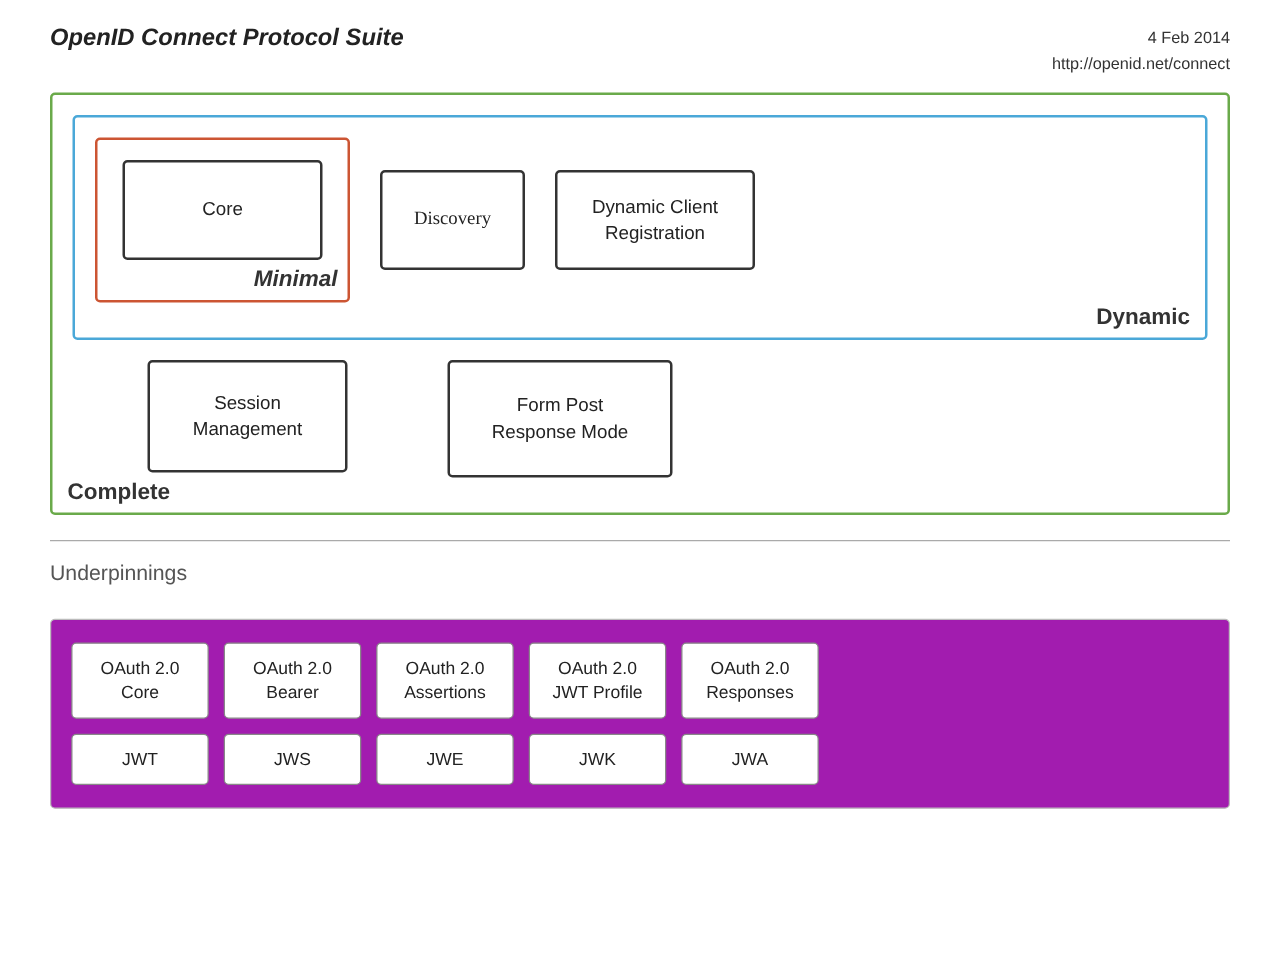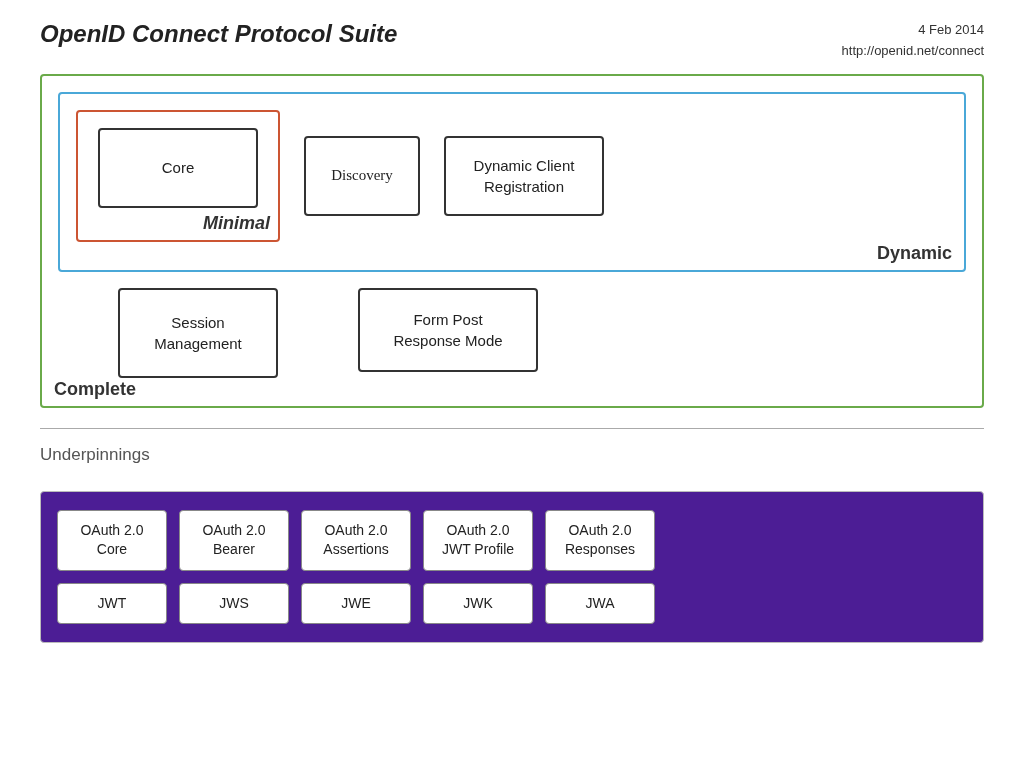--- a/index.html
+++ b/index.html
@@ -21,21 +21,21 @@
 
     .header-row {
       display: flex;
       justify-content: space-between;
       align-items: flex-start;
       margin-bottom: 12px;
     }
 
     .page-title {
       font-style: italic;
-      font-size: 24px;
+      font-size: 19px;
       font-weight: bold;
       color: #222;
     }
 
     .header-meta {
       text-align: right;
       font-size: 13px;
       color: #333;
       line-height: 1.6;
     }
@@ -150,21 +150,21 @@
     .spec-box.session-box {
       width: 160px;
       height: 90px;
       display: flex;
       align-items: center;
       justify-content: flex-start;
     }
 
     .spec-box.formpost-box {
       width: 180px;
-      height: 84px;
+      height: 94px;
       display: flex;
       align-items: center;
       justify-content: flex-start;
     }
 
     
     .separator {
       border: none;
       border-top: 1px solid #aaa;
       margin-bottom: 16px;
@@ -174,21 +174,21 @@
     .underpinnings-label {
       font-size: 17px;
       color: #555;
       margin-bottom: 26px;
     }
 
     .underpinnings-box {
       border: 1px solid #bbb;
       border-radius: 4px;
       padding: 18px 16px;
-      background: #4c1d95;
+      background: #a21caf;
     }
 
     .underpinnings-row {
       display: flex;
       gap: 12px;
       margin-bottom: 12px;
     }
 
     .underpinnings-row:last-child {
       margin-bottom: 0;

